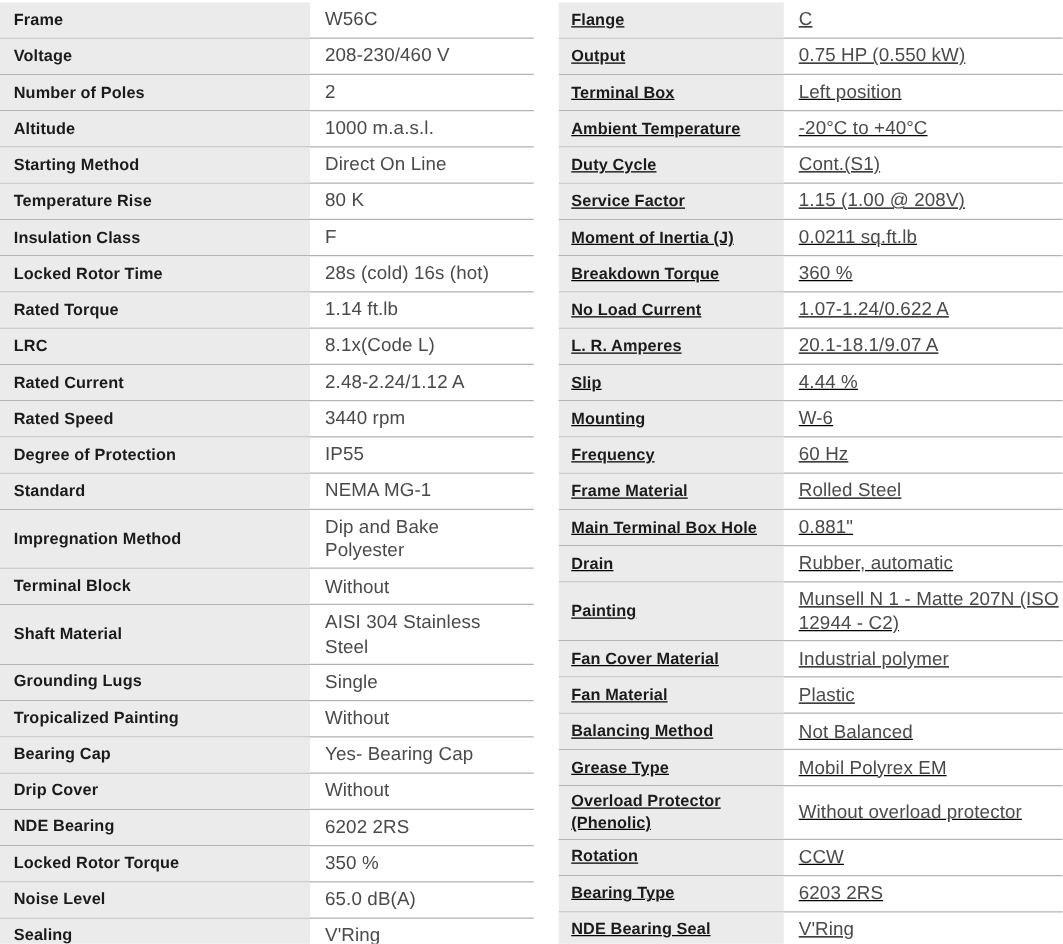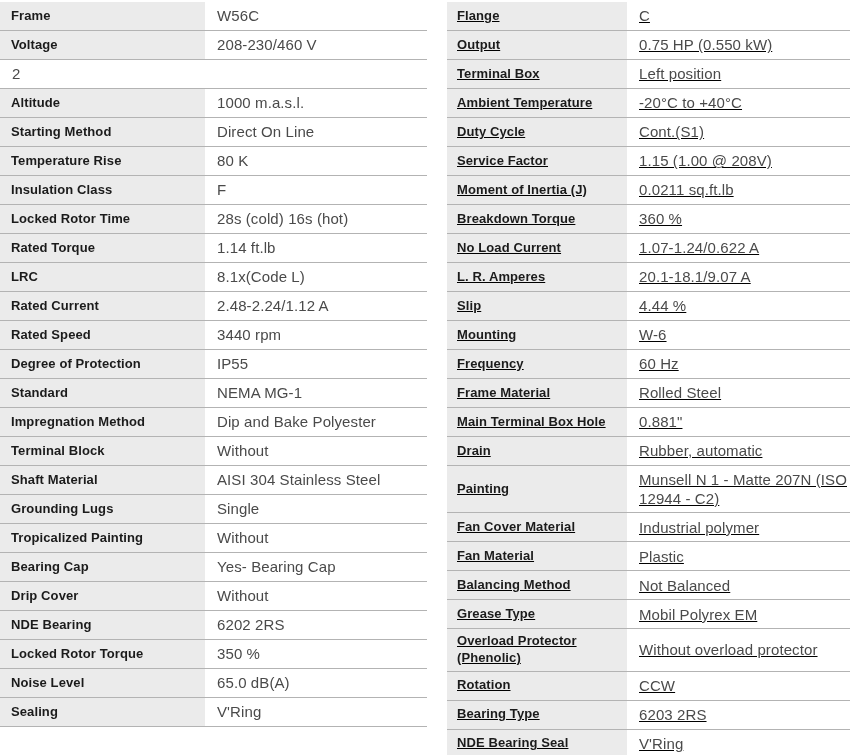--- a/index.html
+++ b/index.html
@@ -26,21 +26,21 @@
   .spec-table.right { width: 413px; margin-left: 20px; text-decoration: underline; }
   .row {
     display: flex;
     align-items: stretch;
     border-bottom: 1px solid var(--divider);
     min-height: 29px;
   }
   .label {
     background: var(--label-bg);
     flex: none;
-    width: 205px;
+    width: 248px;
     display: flex;
     align-items: center;
     padding: 4px 6px 4px 11px;
     font-size: 13px;
     font-weight: bold;
     color: var(--label-text);
     letter-spacing: 0.1px;
     line-height: 1.28;
   }
   .right .label { width: 180px; padding-left: 10px; }
@@ -62,20 +62,21 @@
   <section class="spec-table">
       <div class="row">
         <div class="label">Frame</div>
         <div class="value">W56C</div>
       </div>
       <div class="row">
         <div class="label">Voltage</div>
         <div class="value">208-230/460 V</div>
       </div>
       <div class="row">
+        <div class="label">Number of Poles</div>
         <div class="value">2</div>
       </div>
       <div class="row">
         <div class="label">Altitude</div>
         <div class="value">1000 m.a.s.l.</div>
       </div>
       <div class="row">
         <div class="label">Starting Method</div>
         <div class="value">Direct On Line</div>
       </div>

